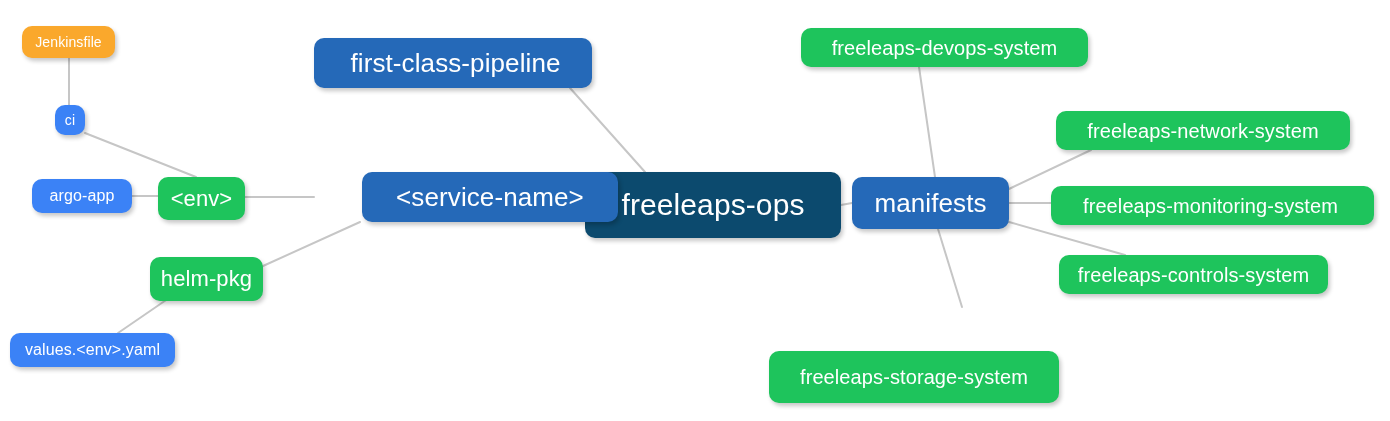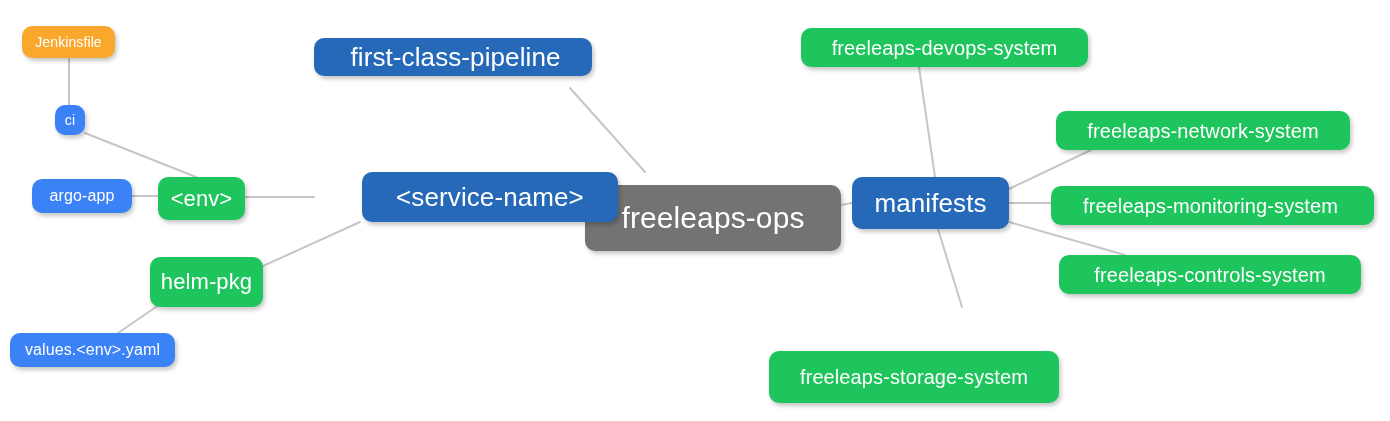--- a/index.html
+++ b/index.html
@@ -32,21 +32,21 @@
     align-items: center;
     justify-content: center;
     border-radius: 10px;
     color: #ffffff;
     white-space: nowrap;
     box-shadow: 2px 3px 4px rgba(0,0,0,0.22);
     padding: 0 12px;
     line-height: 1;
     letter-spacing: 0.1px;
   }
-  .n-root   { background: #737373; margin-top: 13px; }
+  .n-root   { background: #0c4a6e; }
   .n-blue   { background: #2569b8; }
   .n-green  { background: #1ec45c; }
   .n-orange { background: #faa82c; }
   .n-red    { background: #3b82f6; }
 </style>
 </head>
 <body>
 
 <div id="canvas">
   <svg id="edges" viewBox="0 0 1390 421" xmlns="http://www.w3.org/2000/svg">
@@ -65,30 +65,30 @@
       <line x1="1009" y1="222" x2="1125" y2="255" stroke="#c6c6c6" stroke-width="2" stroke-linecap="round"></line>
       <line x1="938" y1="229" x2="962" y2="307" stroke="#c6c6c6" stroke-width="2" stroke-linecap="round"></line>
     </svg>
   <div id="node-layer">
       <div class="node n-root" style="left: 585px; top: 172px; width: 256px; height: 66px; font-size: 30px;">
         <span>freeleaps-ops</span>
       </div>
       <div class="node n-blue" style="left: 314px; top: 172px; width: 256px; height: 50px; font-size: 26px; margin-left: 48px;">
         <span>&lt;service-name&gt;</span>
       </div>
-      <div class="node n-blue" style="left: 314px; top: 38px; width: 278px; height: 38px; font-size: 26px; padding-left: 17px;">
+      <div class="node n-blue" style="left: 314px; top: 38px; width: 278px; height: 50px; font-size: 26px; padding-left: 17px;">
         <span>first-class-pipeline</span>
       </div>
       <div class="node n-blue" style="left: 852px; top: 177px; width: 157px; height: 52px; font-size: 26px;">
         <span>manifests</span>
       </div>
       <div class="node n-green" style="left: 158px; top: 177px; width: 87px; height: 43px; font-size: 22px;">
         <span>&lt;env&gt;</span>
       </div>
-      <div class="node n-green" style="left: 150px; top: 257px; width: 113px; height: 50px; font-size: 22px;">
+      <div class="node n-green" style="left: 150px; top: 257px; width: 113px; height: 44px; font-size: 22px;">
         <span>helm-pkg</span>
       </div>
       <div class="node n-orange" style="left: 22px; top: 26px; width: 93px; height: 32px; font-size: 14px;">
         <span>Jenkinsfile</span>
       </div>
       <div class="node n-red" style="left: 55px; top: 105px; width: 30px; height: 30px; font-size: 14px;">
         <span>ci</span>
       </div>
       <div class="node n-red" style="left: 32px; top: 179px; width: 100px; height: 34px; font-size: 16px;">
         <span>argo-app</span>
@@ -98,20 +98,20 @@
       </div>
       <div class="node n-green" style="left: 801px; top: 28px; width: 287px; height: 39px; font-size: 20px;">
         <span>freeleaps-devops-system</span>
       </div>
       <div class="node n-green" style="left: 1056px; top: 111px; width: 294px; height: 39px; font-size: 20px;">
         <span>freeleaps-network-system</span>
       </div>
       <div class="node n-green" style="left: 1051px; top: 186px; width: 323px; height: 39px; font-size: 20px; padding-left: 8px;">
         <span>freeleaps-monitoring-system</span>
       </div>
-      <div class="node n-green" style="left: 1059px; top: 255px; width: 302px; height: 39px; font-size: 20px;">
+      <div class="node n-green" style="left: 1059px; top: 255px; width: 269px; height: 39px; font-size: 20px;">
         <span>freeleaps-controls-system</span>
       </div>
       <div class="node n-green" style="left: 769px; top: 307px; width: 290px; height: 52px; font-size: 20px; margin-top: 44px;">
         <span>freeleaps-storage-system</span>
       </div>
     </div>
 </div>
 
 </body></html>

